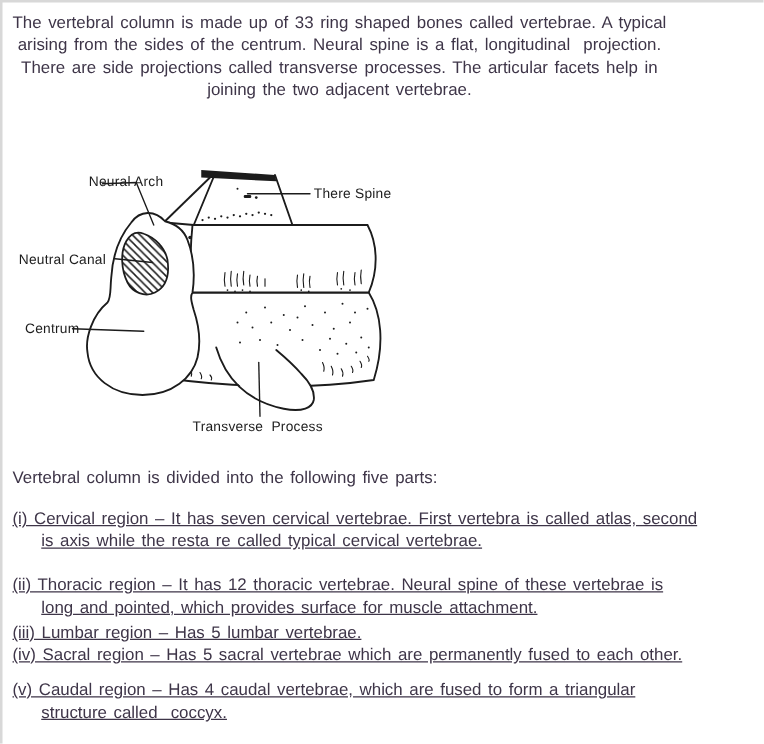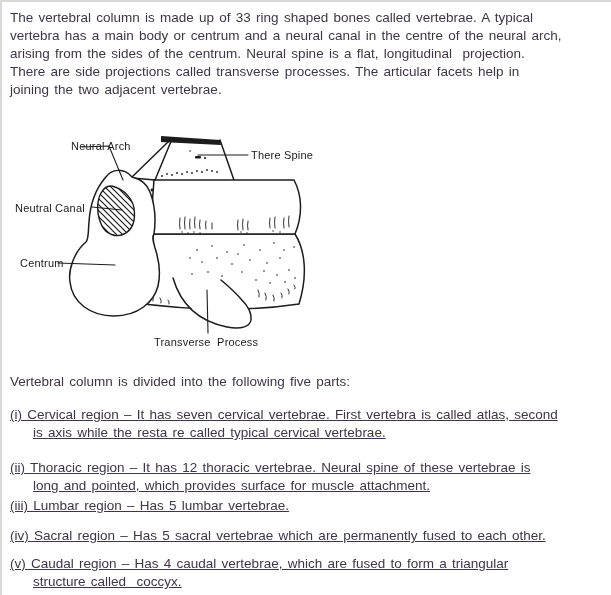--- a/index.html
+++ b/index.html
@@ -14,24 +14,24 @@
     color:#3e3548;
     overflow:hidden;
   }
   .text-block {
     position:absolute;
     font-size:13.5px;
     line-height:18px;
     word-spacing:1.5px;
   }
   .line { white-space:pre; }
-  .intro { top:7px; left:8px; }
+  .intro { top:7px; left:8px;text-align:center; }
   .section-heading { top:371px; left:8px; }
   .regions { top:404px; left:8px;text-decoration:underline; }
-  .list-item + .list-item { margin-top:12px; }
+  .list-item + .list-item { }
   .list-item:nth-child(2) { margin-top:17px; }
   .list-item:nth-child(3) { margin-top:2px; }
   .list-item:nth-child(5) { margin-top:10px; }
   .list-item .line:nth-child(n+2) { padding-left:23px; }
 
   .diagram {
     position:absolute;
     top:128px; left:10px;
     width:382px; height:228px;
   }
@@ -50,21 +50,20 @@
   .lbl-centrum            { top:127px; left:8px;   }
   .lbl-transverse-process { top:206px; left:142px; }
 </style>
 </head>
 <body>
 
 <div class="page">
 
   <div class="text-block intro">
       <div class="line">The vertebral column is made up of 33 ring shaped bones called vertebrae. A typical</div>
-      <div class="line">vertebra has a main body or centrum and a neural canal in the centre of the neural arch,</div>
       <div class="line">arising from the sides of the centrum. Neural spine is a flat, longitudinal  projection.</div>
       <div class="line">There are side projections called transverse processes. The articular facets help in</div>
       <div class="line">joining the two adjacent vertebrae.</div>
     </div>
 
   <div class="diagram">
     <svg width="382" height="228" viewBox="0 0 382 228" fill="none" stroke="#1c1c1c" stroke-width="1.5" stroke-linecap="round">
       <defs>
         <pattern id="hatch" width="6" height="6" patternUnits="userSpaceOnUse">
           <path d="M-1,-1 L7,7 M-4,2 L4,10 M2,-4 L10,4" stroke="#1c1c1c" stroke-width="1.2"></path>

